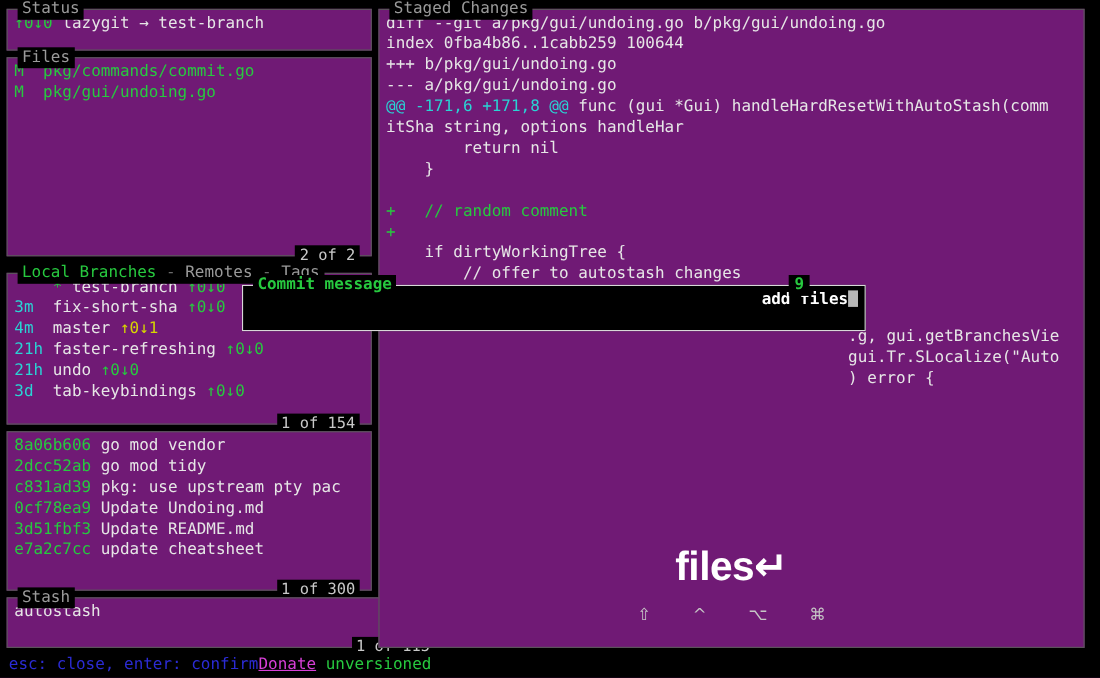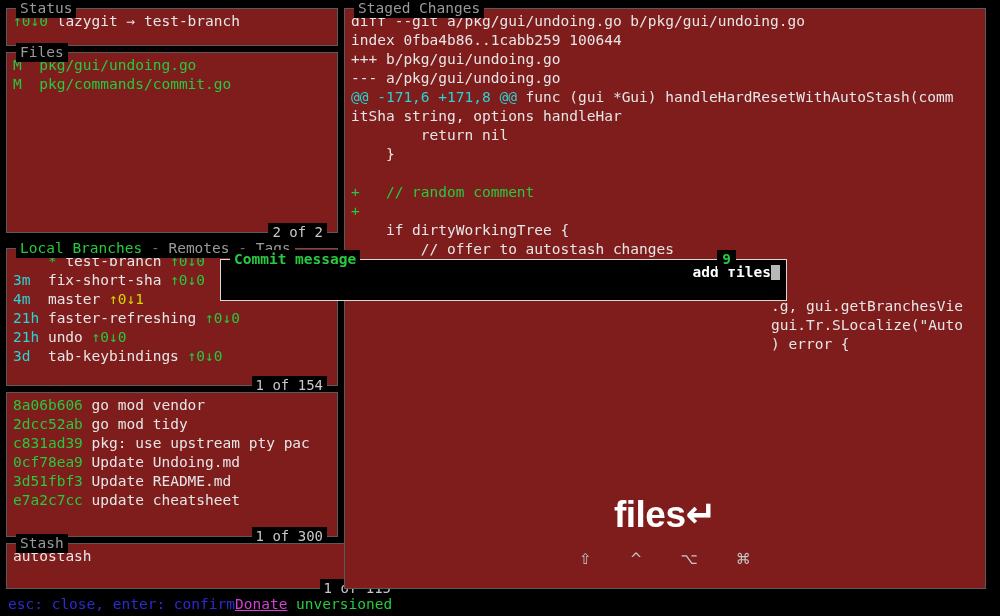--- a/index.html
+++ b/index.html
@@ -16,21 +16,21 @@
     font-size: 14.5px;
     line-height: 19px;
     color: #d8d8d8;
     position: relative;
   }
 
   
   .panel {
     position: absolute;
     border: 1px solid #5a5a5a;
-    background: #7f1d1d;
+    background: #701a75;
   }
 
   .panel-title {
     position: absolute;
     top: -10px;
     left: 9px;
     padding: 0 4px;
     background: #000000;
     font-size: 14.5px;
     line-height: 19px;
@@ -195,22 +195,22 @@
 <div class="panel" id="status-panel">
   <span class="panel-title">Status</span>
   <div class="panel-body">
     <div class="row"><span class="c-green">↑0↓0</span> <span class="c-white">lazygit</span> <span class="c-white">→</span> <span class="c-white">test-branch</span></div>
   </div>
 </div>
 
 <div class="panel" id="files-panel">
   <span class="panel-title">Files</span>
   <div class="panel-body">
+    <div class="row"><span class="c-green">M</span>  <span class="c-green">pkg/commands/commit.go</span></div>
     <div class="row"><span class="c-green">M</span>  <span class="c-green">pkg/gui/undoing.go</span></div>
-    <div class="row"><span class="c-green">M</span>  <span class="c-green">pkg/commands/commit.go</span></div>
   </div>
   <span class="panel-footer">2 of 2</span>
 </div>
 
 <div class="panel" id="branches-panel">
   <span class="panel-title"><span class="tab-on">Local Branches</span><span class="sep"> - </span><span class="tab-off">Remotes</span><span class="sep"> - </span><span class="tab-off">Tags</span></span>
   <div class="panel-body">
     <div class="row"><span class="br-age c-cyan"></span><span class="c-green">*</span> <span class="c-white">test-branch</span> <span class="c-green">↑0</span><span class="c-green">↓0</span></div>
     <div class="row"><span class="br-age c-cyan">3m</span><span class="c-white">fix-short-sha</span> <span class="c-green">↑0</span><span class="c-green">↓0</span></div>
     <div class="row"><span class="br-age c-cyan">4m</span><span class="c-white">master</span> <span class="c-yellow">↑0</span><span class="c-yellow">↓1</span></div>

